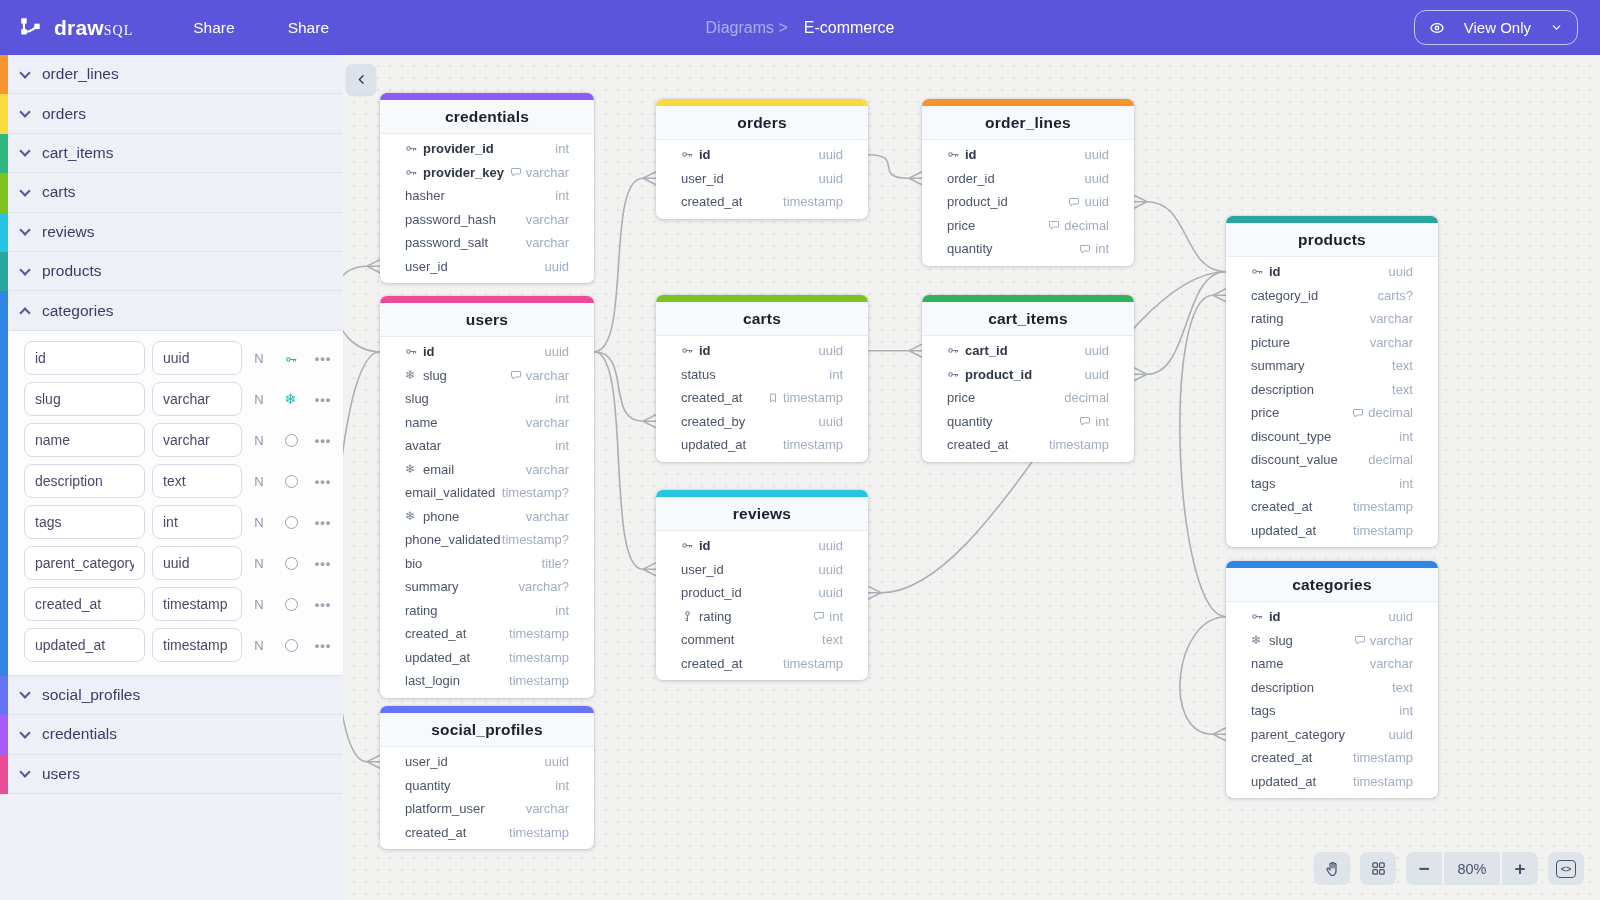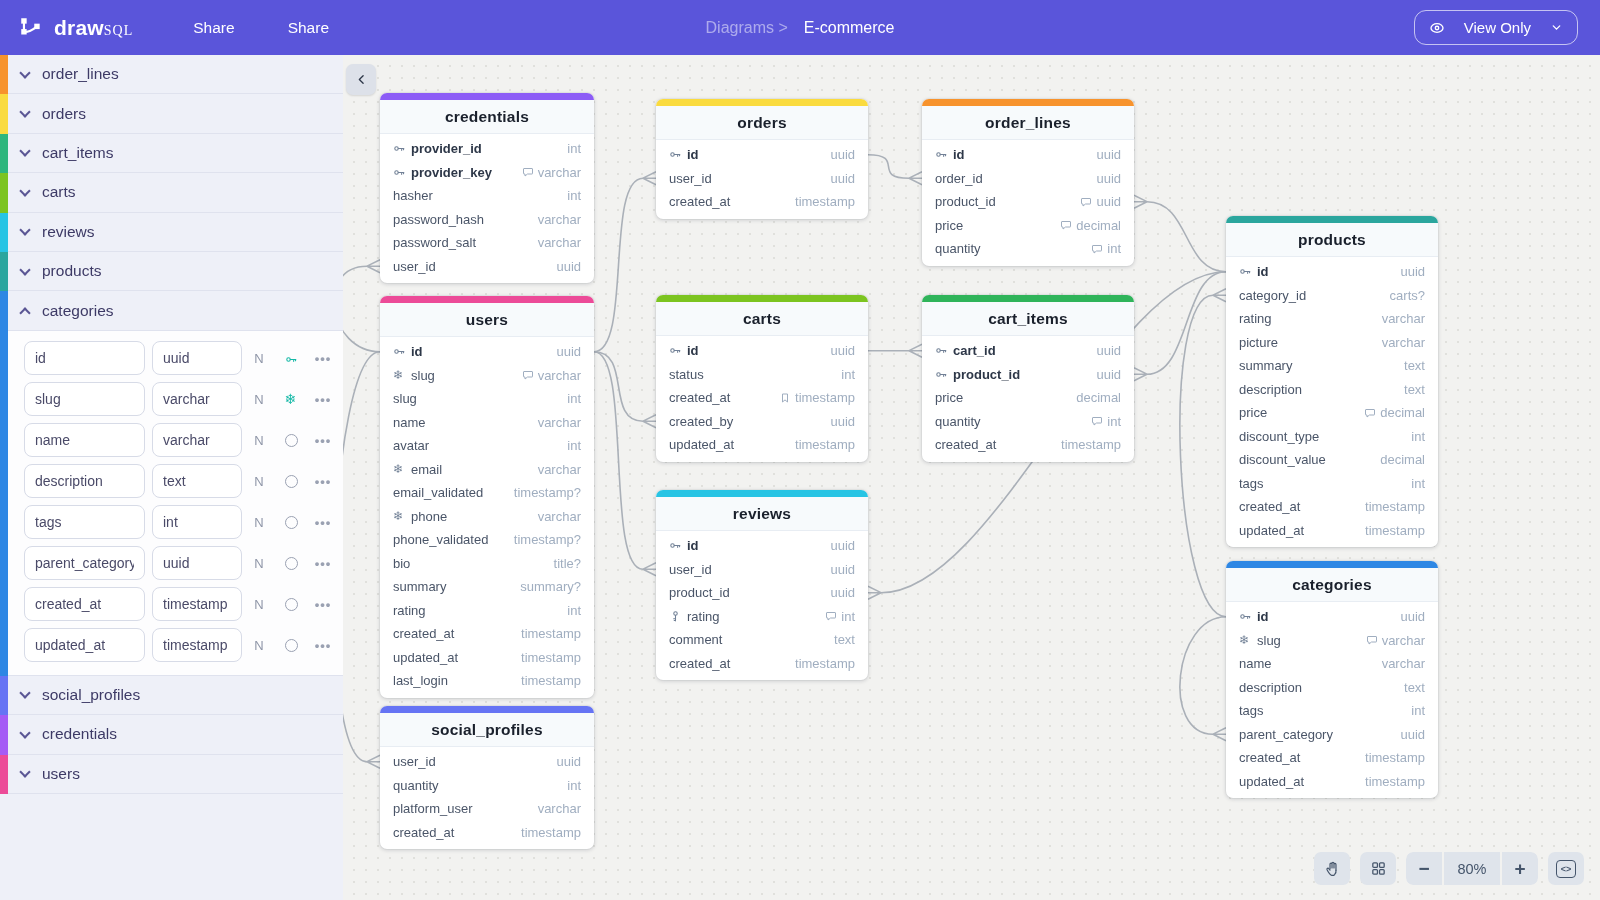--- a/index.html
+++ b/index.html
@@ -17,21 +17,21 @@
   .entity {
     position:absolute; background:#fff; border-radius:7px;
     box-shadow:0 1px 4px rgba(15,23,42,.18), 0 0 0 1px rgba(15,23,42,.03);
   }
   .entity-bar { height:7px; border-radius:7px 7px 0 0; }
   .entity-title {
     height:34px; line-height:34px; text-align:center; font-weight:bold;
     font-size:15.5px; color:#1a202c; background:#f7fafc;
     border-bottom:1px solid #e8edf3; letter-spacing:.2px;
   }
-  .entity-rows { padding:3px 0 5px; }
+  .entity-rows { padding:3px 12px 5px; }
   .entity-row {
     height:23.5px; display:flex; align-items:center; justify-content:space-between;
     padding:0 13px; font-size:13px;
   }
   .f-name { color:#4a5568; display:flex; align-items:center; gap:5px; white-space:nowrap; }
   .f-name.pk { font-weight:bold; color:#2d3748; }
   .f-type { color:#a0aec0; display:flex; align-items:center; gap:4px; white-space:nowrap; }
   .row-icon { display:inline-flex; width:13px; height:13px; color:#718096; flex:0 0 auto; }
   .row-icon svg { width:13px; height:13px; }
   .row-icon.rot svg { transform:rotate(90deg); }
@@ -242,21 +242,21 @@
           <div class="entity-row">
                <span class="f-name ">phone_validated</span>
                <span class="f-type">timestamp?</span>
              </div>
           <div class="entity-row">
                <span class="f-name ">bio</span>
                <span class="f-type">title?</span>
              </div>
           <div class="entity-row">
                <span class="f-name ">summary</span>
-               <span class="f-type">summary?</span>
+               <span class="f-type">varchar?</span>
              </div>
           <div class="entity-row">
                <span class="f-name ">rating</span>
                <span class="f-type">int</span>
              </div>
           <div class="entity-row">
                <span class="f-name ">created_at</span>
                <span class="f-type">timestamp</span>
              </div>
           <div class="entity-row">

